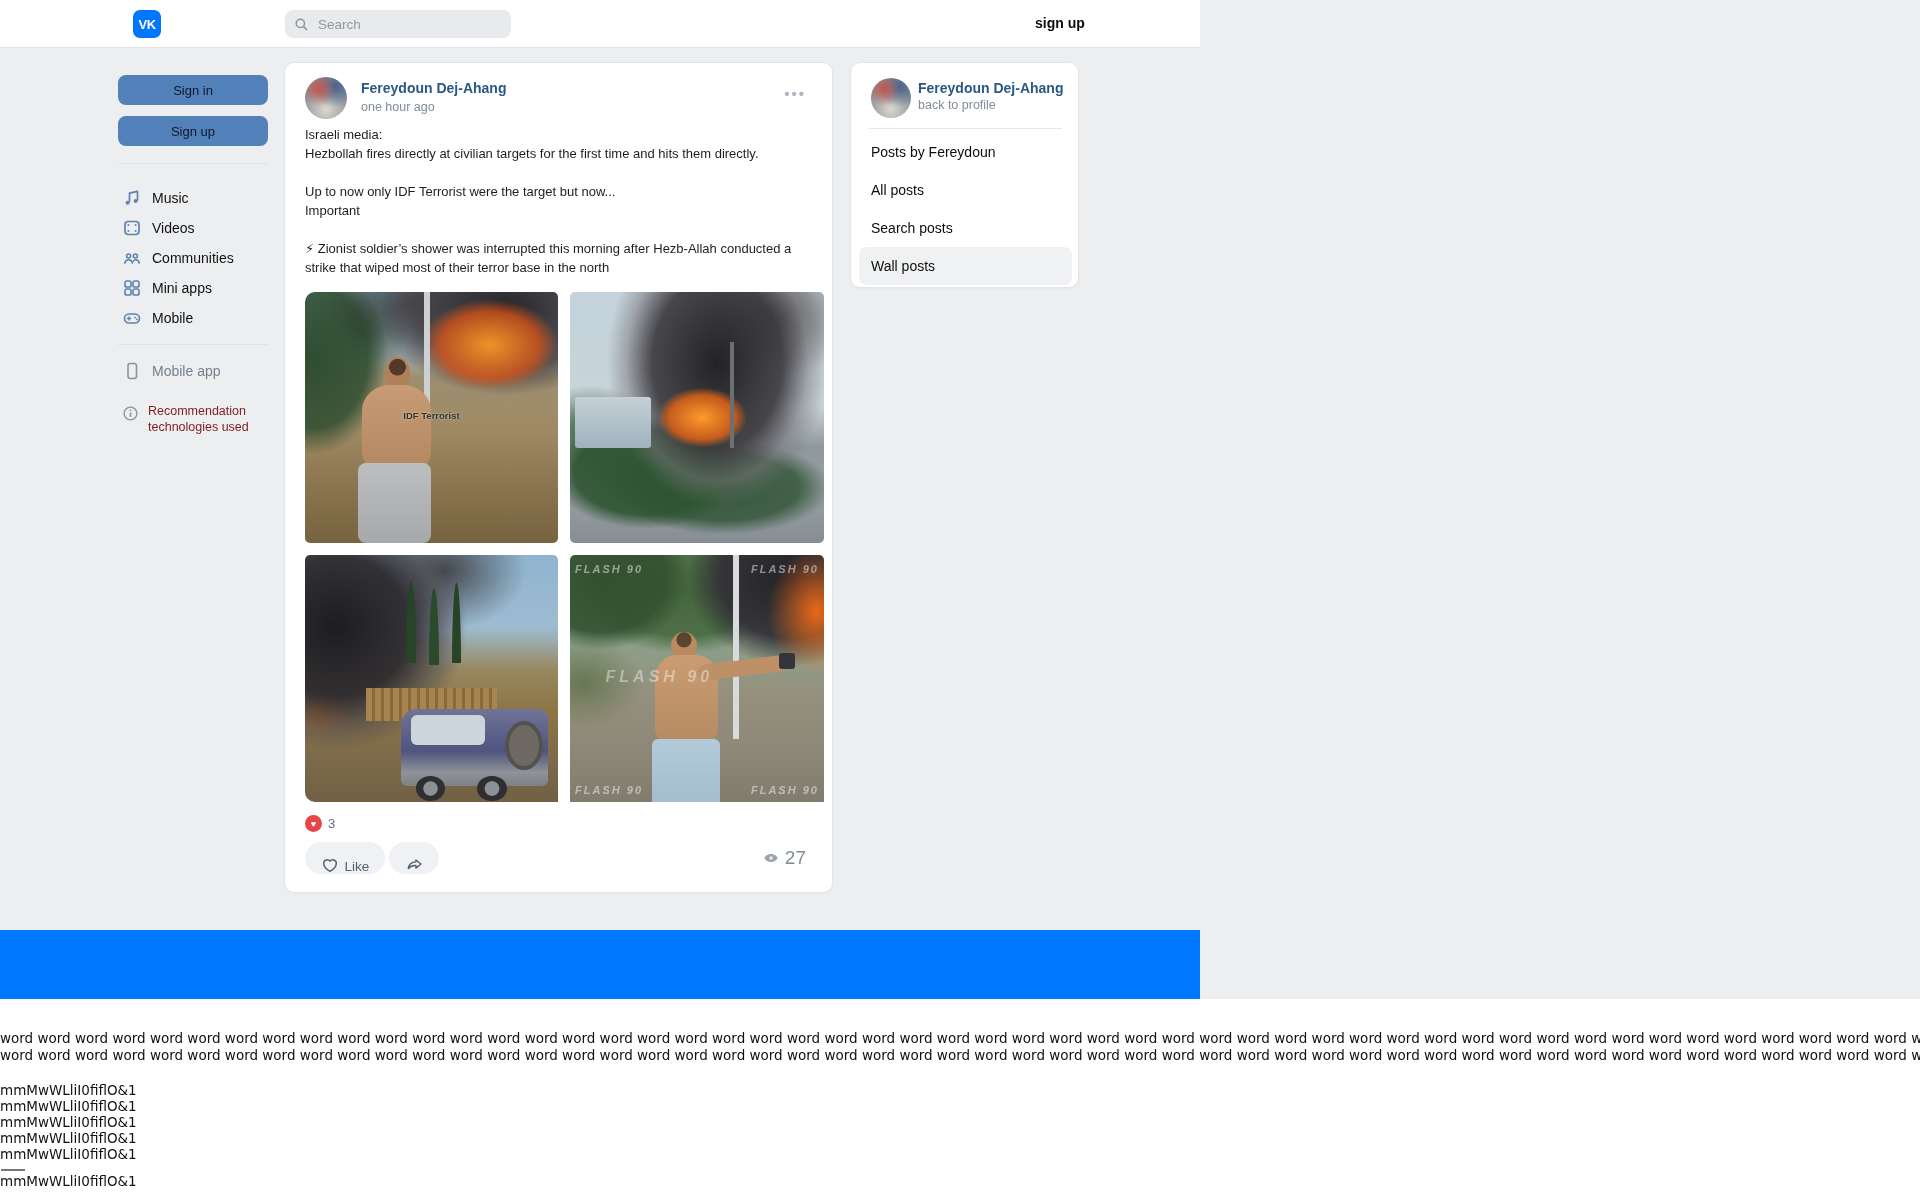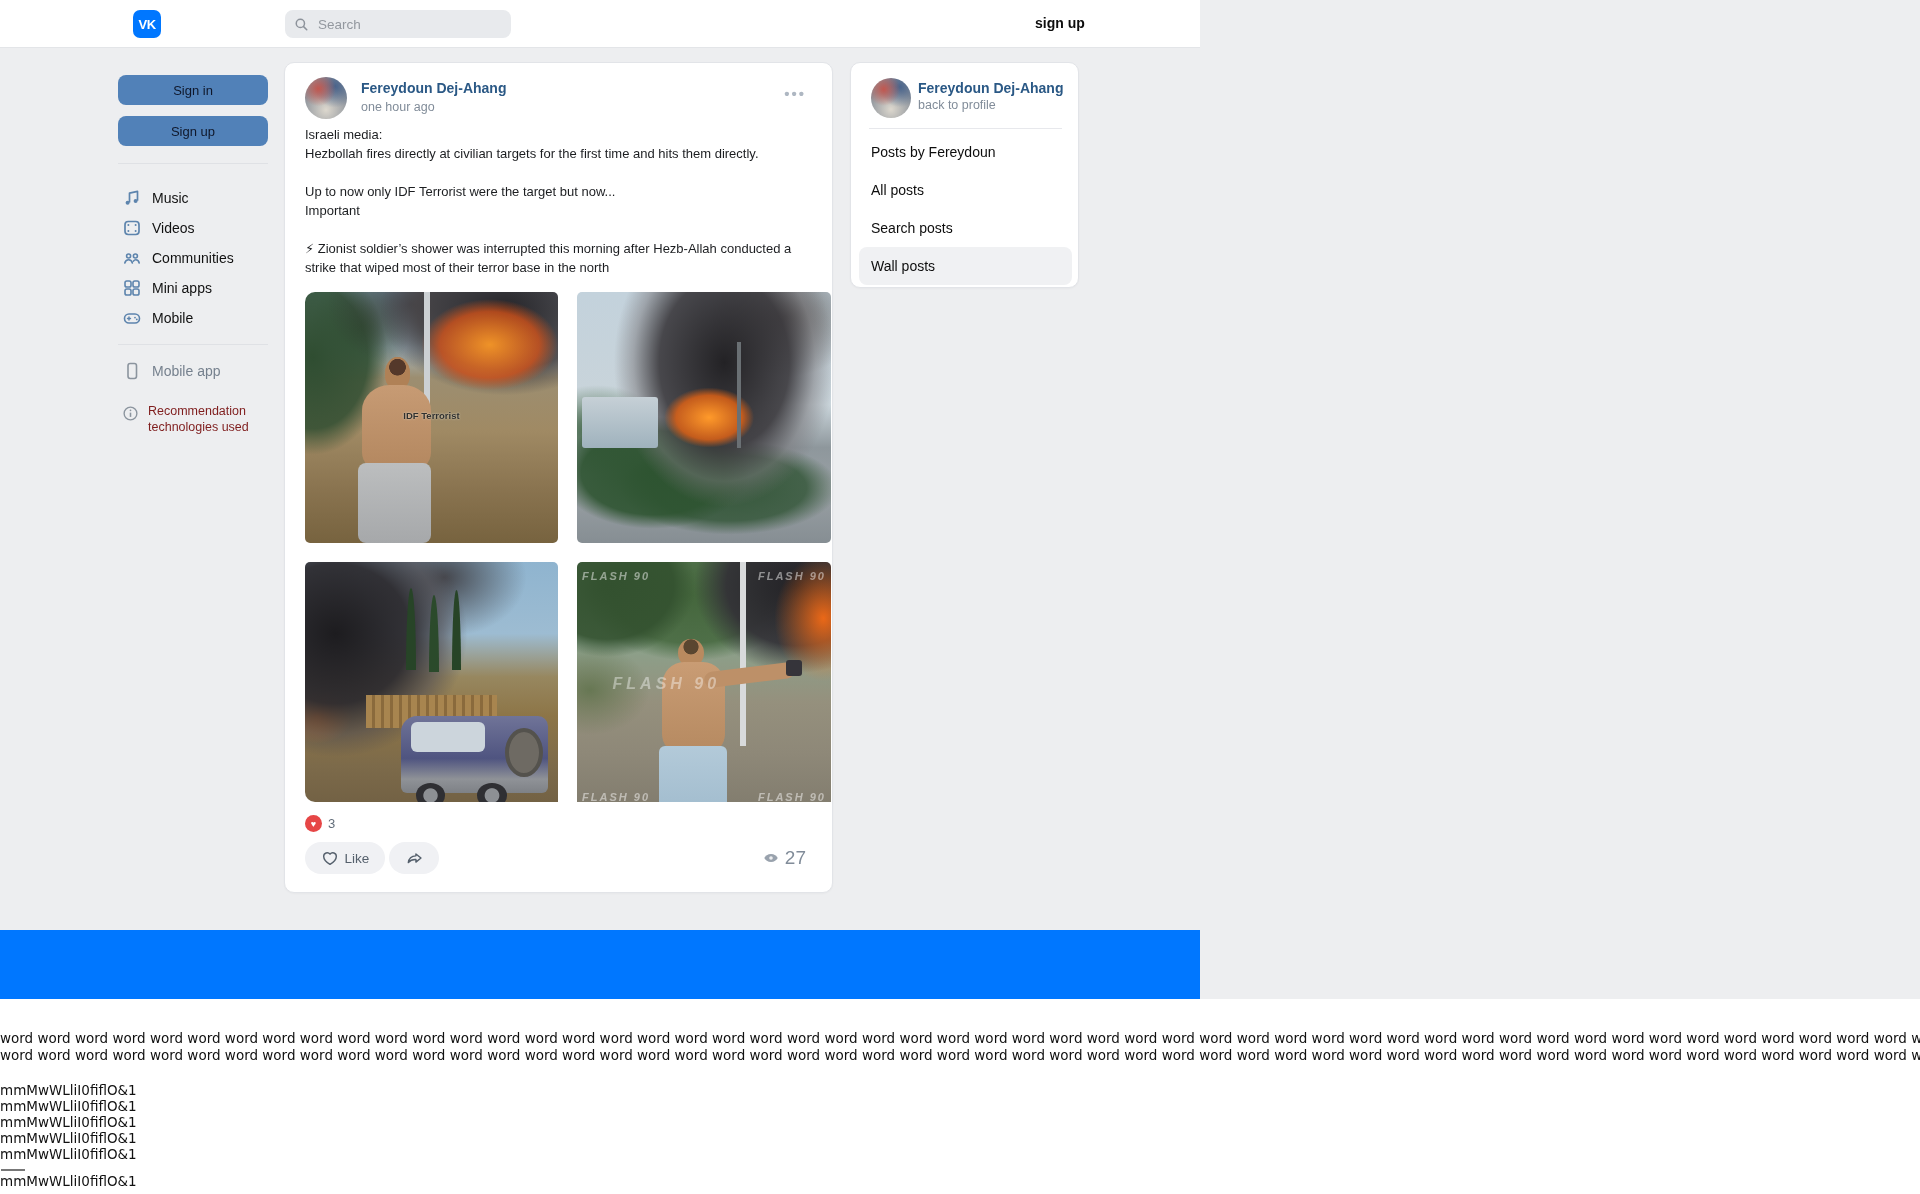--- a/index.html
+++ b/index.html
@@ -40,21 +40,21 @@
     radial-gradient(circle at 72% 22%,#49648c,transparent 48%),
     radial-gradient(circle at 50% 78%,#ddd8ce,transparent 62%),
     #8d939b;cursor:pointer;}
   .author-name{font-size:14px;font-weight:bold;color:#2a5885;cursor:pointer;}
   .post-time{font-size:12.5px;color:#818c99;}
   .dots{color:#aeb7c2;font-size:15px;letter-spacing:2px;font-weight:bold;cursor:pointer;}
 
   .post-line{font-size:13px;line-height:19px;color:#1c1e21;min-height:19px;}
 
   .photo-grid{left:20px;top:229px;width:616px;height:510px;display:grid;
-    grid-template-columns:253px 254px;grid-template-rows:251px 256px;gap:19px;border-radius:10px;overflow:hidden;}
+    grid-template-columns:253px 254px;grid-template-rows:251px 256px;gap:12px;border-radius:10px;overflow:hidden;}
   .photo{position:relative;overflow:hidden;border-radius:5px;cursor:pointer;}
   .photo .el{position:absolute;}
 
   #p1{background:
     radial-gradient(90px 60px at 73% 21%, rgba(248,151,38,.95), rgba(219,84,24,.75) 55%, transparent 76%),
     radial-gradient(160px 110px at 79% 7%, rgba(34,32,36,.97), rgba(70,66,68,.85) 55%, transparent 78%),
     radial-gradient(120px 90px at 42% 5%, rgba(52,50,54,.8), transparent 70%),
     radial-gradient(100px 130px at 3% 26%, #2f4d31, rgba(47,77,49,.85) 55%, transparent 75%),
     radial-gradient(70px 80px at 22% 14%, #3a5a3c, transparent 70%),
     linear-gradient(180deg,#8fb0c6 0%,#a7bac4 22%,#9c8e71 34%,#a08a64 55%,#8a7450 78%,#77633f 100%);}
@@ -80,21 +80,21 @@
     linear-gradient(180deg,#9fb6a8 0%,#8aa38c 30%,#95907d 55%,#8e8878 75%,#7f7a6c 100%);}
 
   .person-label{position:absolute;left:8%;top:47%;width:84%;text-align:center;font-size:9.5px;font-weight:bold;color:#30302e;
     text-shadow:0 0 2px rgba(240,240,230,.8);}
   .wm{position:absolute;color:rgba(255,255,255,.48);font-weight:bold;font-style:italic;font-size:11px;letter-spacing:2px;white-space:nowrap;}
   .wm.big{font-size:16px;letter-spacing:4px;color:rgba(255,255,255,.4);}
 
   .like-badge{left:20px;top:752px;width:17px;height:17px;border-radius:50%;background:#e64646;color:#fff;display:flex;
     align-items:center;justify-content:center;font-size:9px;}
   .like-count{left:43px;top:753px;font-size:13px;color:#626d7a;}
-  .pill{top:779px;height:32px;border-radius:16px;background:#f0f1f4;display:flex;align-items:center;justify-content:center;cursor:pointer;color:#55606c;}
+  .pill{top:779px;height:32px;border-radius:16px;background:#f0f1f4;display:flex;align-items:flex-end;justify-content:center;cursor:pointer;color:#55606c;}
   .like-pill{left:20px;width:80px;font-size:13.5px;font-weight:500;gap:6px;}
   .share-pill{left:104px;width:50px;}
   .views{top:784px;right:26px;display:flex;align-items:center;gap:5px;color:#818c99;font-size:19px;}
 
   
   .pc-name{left:67px;top:17px;font-size:14px;font-weight:bold;color:#2a5885;cursor:pointer;}
   .pc-back{left:67px;top:35px;font-size:12.5px;color:#818c99;}
   .pc-divider{left:18px;top:65px;width:193px;height:1px;background:#e7e8ec;}
   .pc-item{left:8px;width:213px;height:38px;display:flex;align-items:center;border-radius:8px;cursor:pointer;font-size:14px;color:#0d0d0d;padding-left:12px;box-sizing:border-box;}
   .pc-item.active{background:#f0f1f3;}

